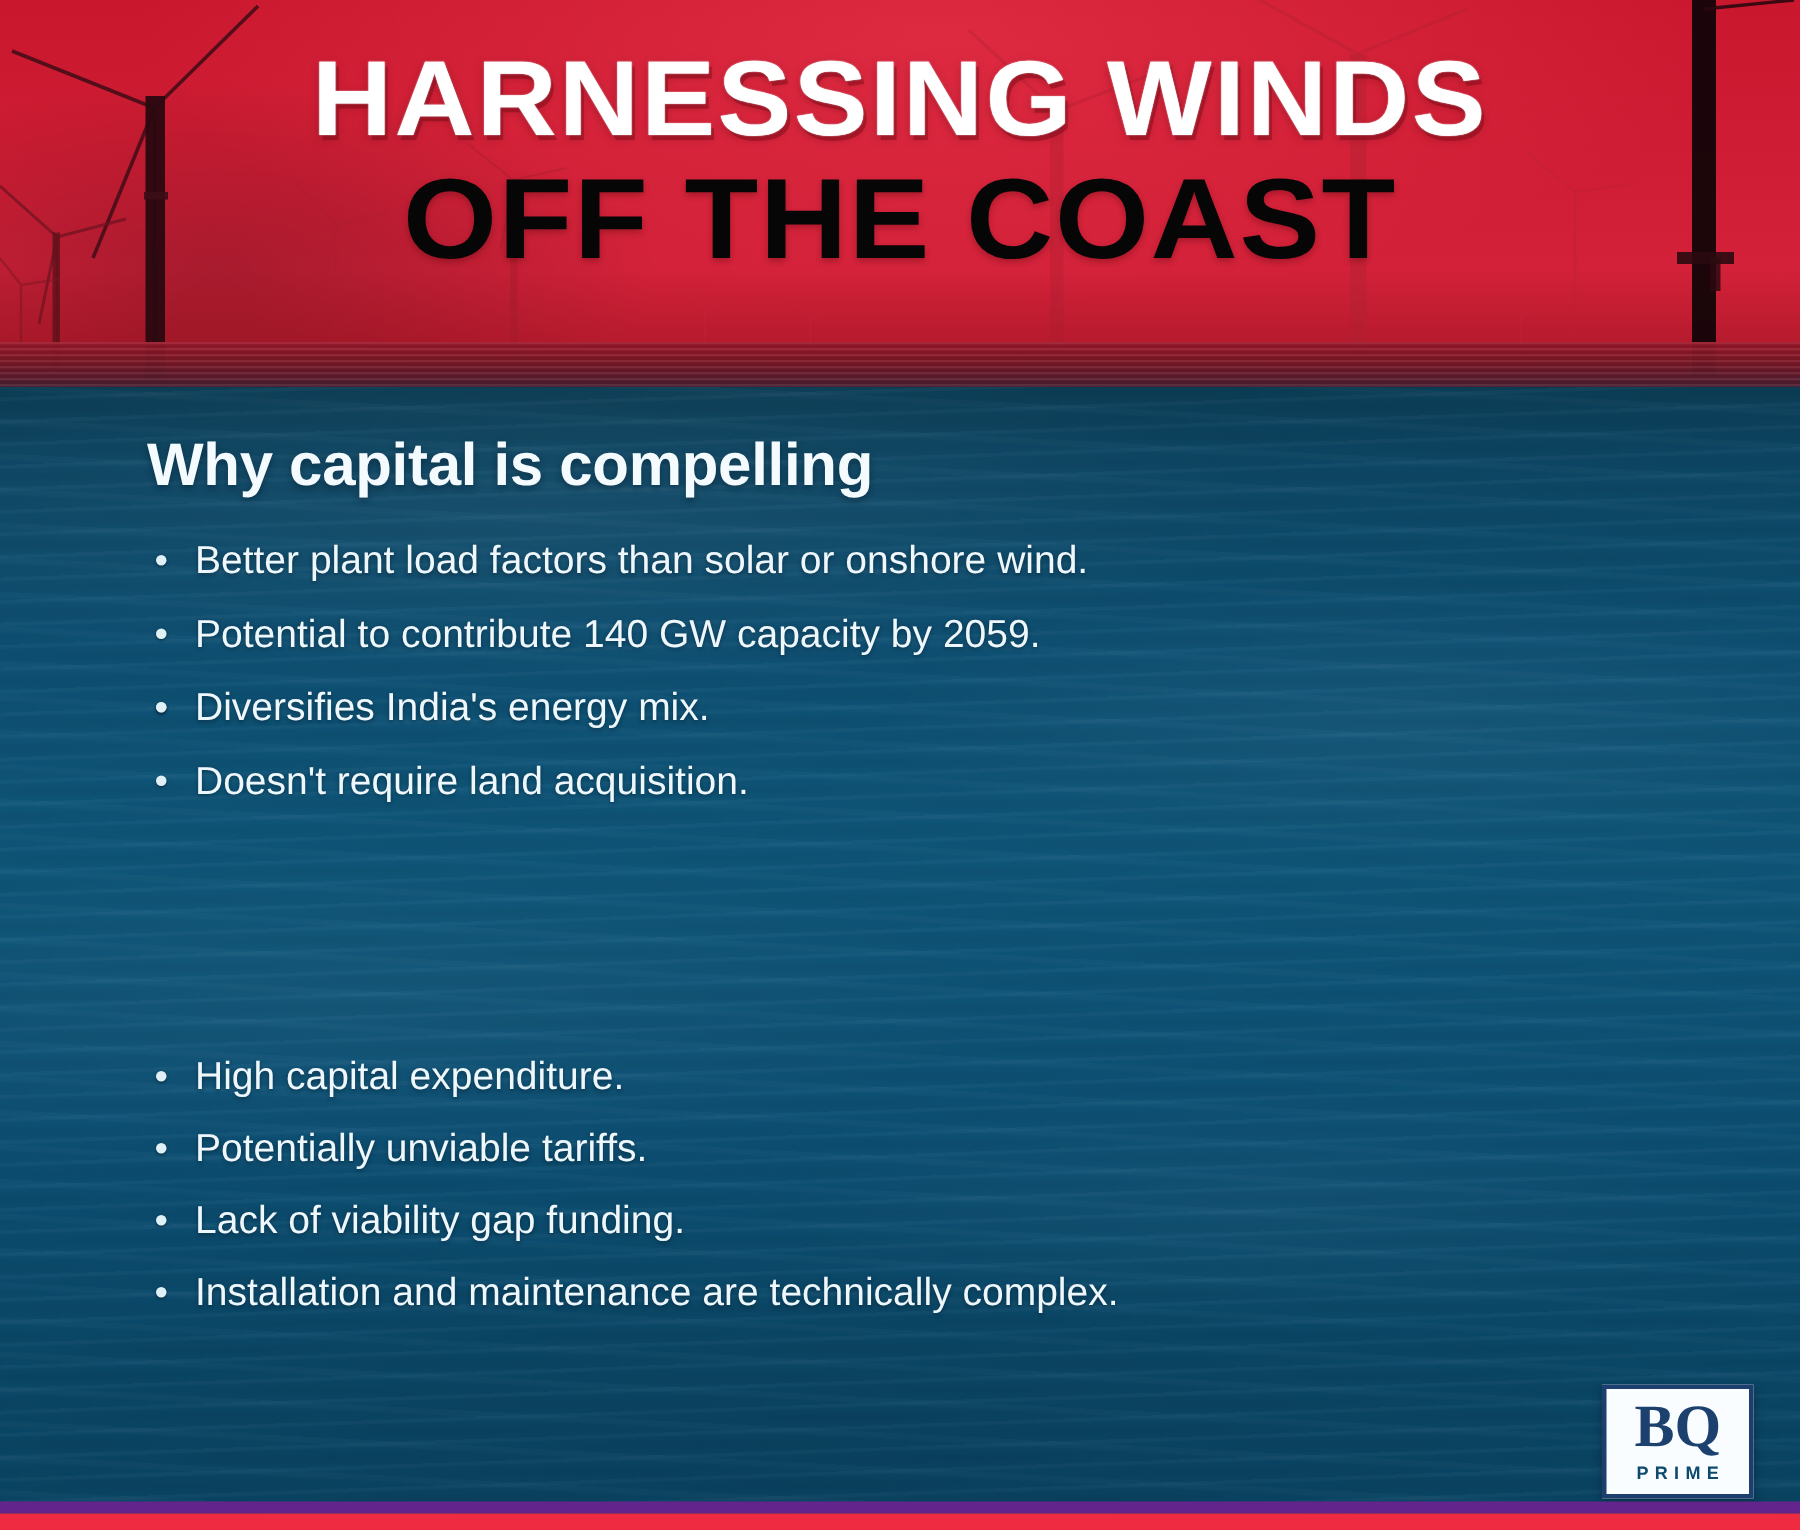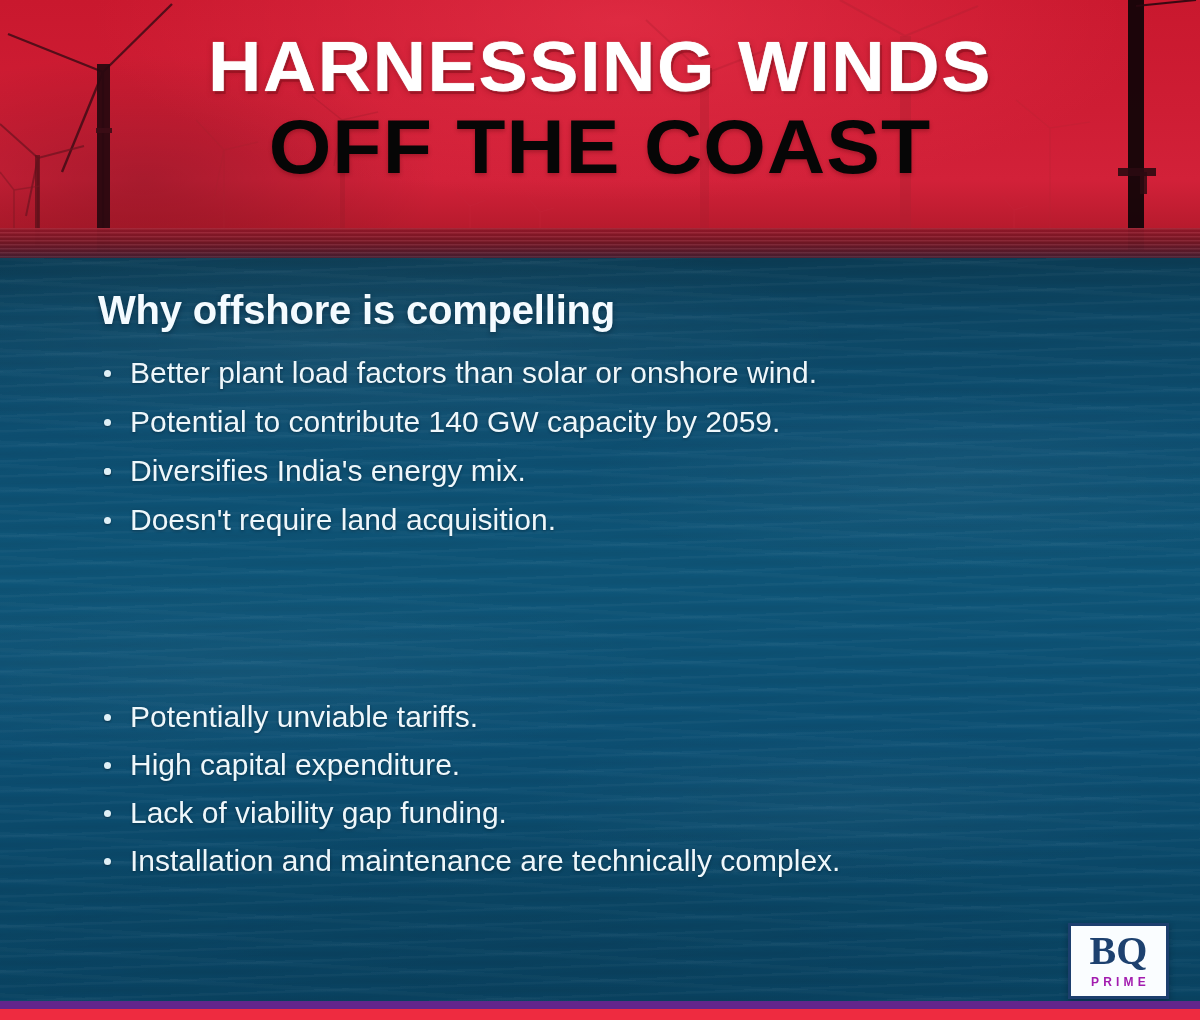--- a/index.html
+++ b/index.html
@@ -167,21 +167,21 @@
     list-style:none;
     margin-top:22px;
     padding-left:98px;
   }
   ul.bullets li {
     position:relative;
     padding-left:32px;
     margin-bottom:15px;
     font-family:"Liberation Sans", sans-serif;
     font-weight:normal;
-    font-size:30px;
+    font-size:26px;
     line-height:34px;
     color:#eef7fb;
     text-shadow:0 1px 3px rgba(0,20,34,.45);
     white-space:nowrap;
   }
   .section-2 ul.bullets { margin-top:28px; }
   .section-2 ul.bullets li { margin-bottom:14px; }
 
   ul.bullets li .dot {
     position:absolute;
@@ -215,21 +215,21 @@
     letter-spacing:0px;
     margin-top:-2px;
     text-align:right;
   }
   .logo-prime {
     font-family:"Liberation Sans", sans-serif;
     font-weight:bold;
     font-size:12px;
     line-height:14px;
     letter-spacing:4.2px;
-    color:#a21caf;
+    color:#0c4a6e;
     margin-top:4px;
     padding-left:4px;
   }
 
   
   .stripe-purple {
     position:absolute;
     left:0; bottom:11px;
     width:1200px; height:8px;
     background:#63258c;
@@ -336,21 +336,21 @@
   </div>
 
   <div class="title-wrap">
     <div class="title-line1">HARNESSING WINDS</div>
     <div class="title-line2">OFF THE COAST</div>
   </div>
 
   <div class="content">
 
     <div class="section section-1">
-      <div class="section-heading">Why offshore is compelling</div>
+      <div class="section-heading">Why capital is compelling</div>
       <ul class="bullets">
         <li>
           <span class="dot"></span>
           <span>Better plant load factors than solar or onshore wind.</span>
         </li>
         <li>
           <span class="dot"></span>
           <span>Potential to contribute 140 GW capacity by 2059.</span>
         </li>
         <li>
@@ -364,25 +364,25 @@
           <span class="dot"></span>
           <span>Doesn't require land acquisition.</span>
         </li>
       </ul>
     </div>
 
     <div class="section section-2">
       <ul class="bullets">
         <li>
           <span class="dot"></span>
+          <span>High capital expenditure.</span>
+        </li>
+        <li>
+          <span class="dot"></span>
           <span>Potentially unviable tariffs.</span>
-        </li>
-        <li>
-          <span class="dot"></span>
-          <span>High capital expenditure.</span>
         </li>
         <li>
           <span class="dot"></span>
           <span>Lack of viability gap funding.</span>
         </li>
         <li>
           <span class="dot"></span>
           <span>Installation and maintenance are technically complex.</span>
         </li>
       </ul>

